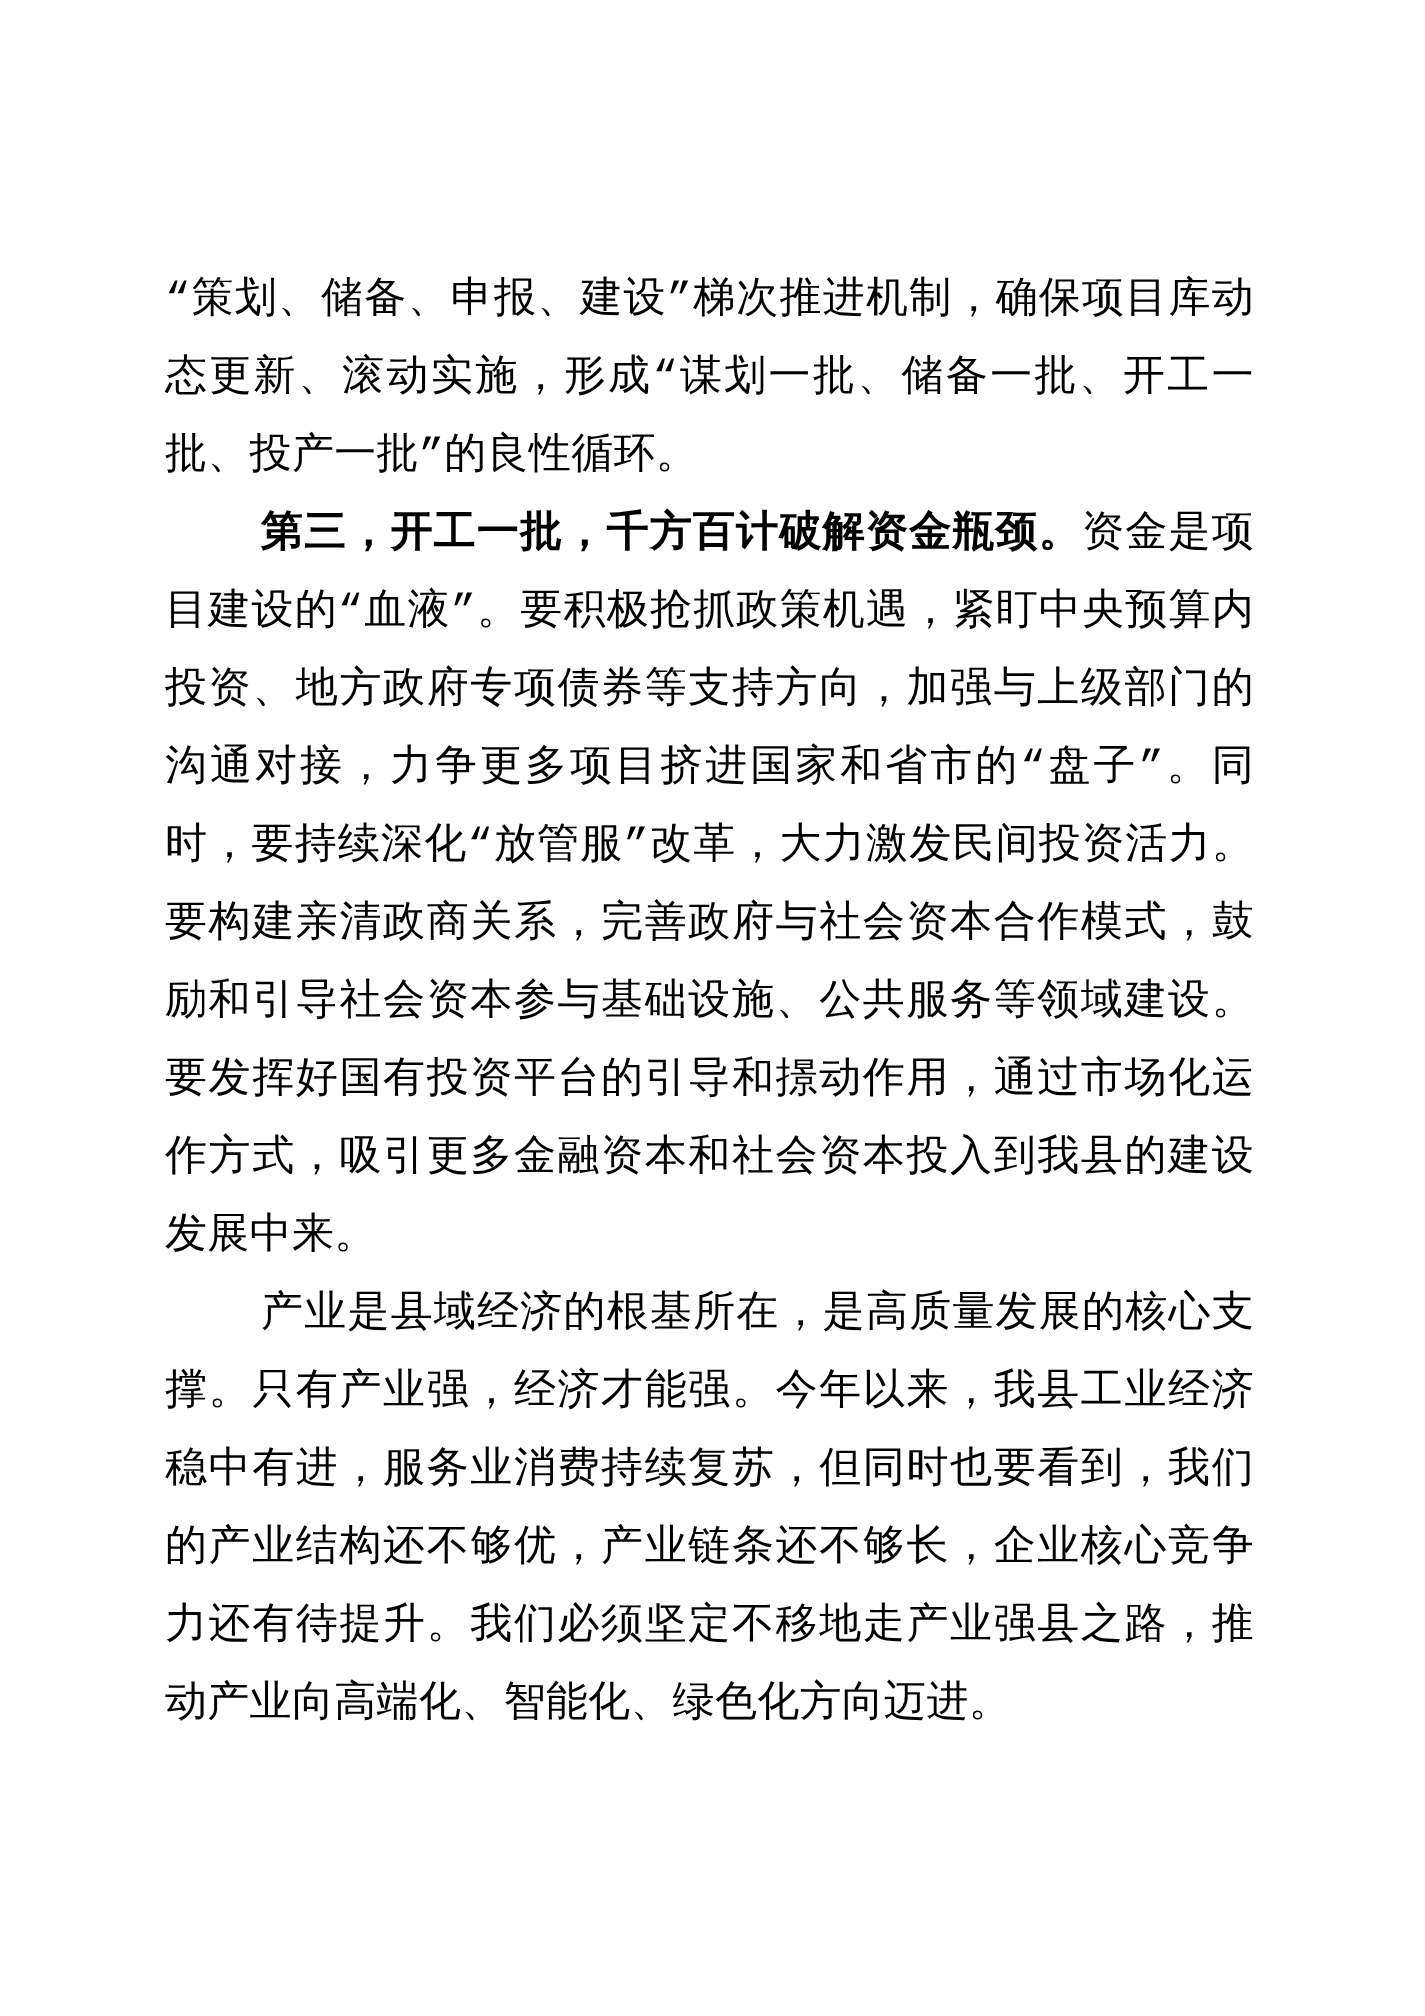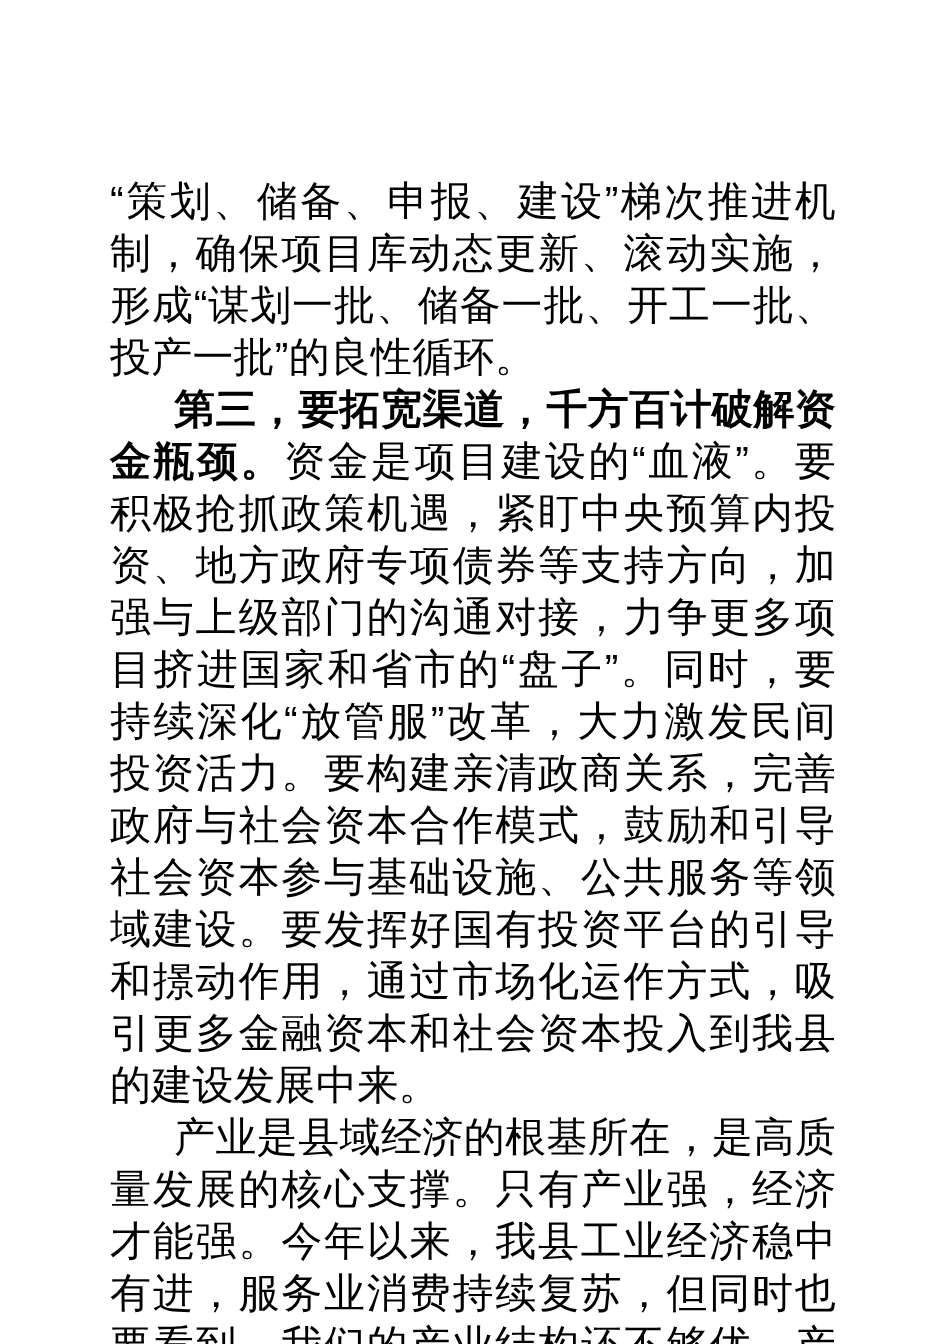--- a/index.html
+++ b/index.html
@@ -16,22 +16,22 @@
     overflow: hidden;
   }
   .content {
     position: absolute;
     left: 110px;
     top: 175px;
     width: 726px;
   }
   .para {
     margin: 0;
-    font-family: Liberation Sans, sans-serif;
-    font-size: 41px;
+    font-family: Liberation Mono, monospace;
+    font-size: 28px;
     line-height: 52px;
     color: #000000;
     text-align: justify;
     text-justify: inter-ideograph;
     text-indent: 0;
     letter-spacing: 0.2px;
     word-break: break-all;
   }
   .para.indent {
     text-indent: 64px;
@@ -47,21 +47,21 @@
 <body>
 
 <div class="page">
   <div class="content">
 
     <p class="para">
       <span>“策划、储备、申报、建设”梯次推进机制，确保项目库动态更新、滚动实施，形成“谋划一批、储备一批、开工一批、投产一批”的良性循环。</span>
     </p>
 
     <p class="para indent">
-      <span class="lead">第三，要拓宽渠道，千方百计破解资金瓶颈。</span><span>资金是项目建设的“血液”。要积极抢抓政策机遇，紧盯中央预算内投资、地方政府专项债券等支持方向，加强与上级部门的沟通对接，力争更多项目挤进国家和省市的“盘子”。同时，要持续深化“放管服”改革，大力激发民间投资活力。要构建亲清政商关系，完善政府与社会资本合作模式，鼓励和引导社会资本参与基础设施、公共服务等领域建设。要发挥好国有投资平台的引导和撔动作用，通过市场化运作方式，吸引更多金融资本和社会资本投入到我县的建设发展中来。</span>
+      <span class="lead">第三，开工一批，千方百计破解资金瓶颈。</span><span>资金是项目建设的“血液”。要积极抢抓政策机遇，紧盯中央预算内投资、地方政府专项债券等支持方向，加强与上级部门的沟通对接，力争更多项目挤进国家和省市的“盘子”。同时，要持续深化“放管服”改革，大力激发民间投资活力。要构建亲清政商关系，完善政府与社会资本合作模式，鼓励和引导社会资本参与基础设施、公共服务等领域建设。要发挥好国有投资平台的引导和撔动作用，通过市场化运作方式，吸引更多金融资本和社会资本投入到我县的建设发展中来。</span>
     </p>
 
 
     <p class="para indent">
       <span>产业是县域经济的根基所在，是高质量发展的核心支撑。只有产业强，经济才能强。今年以来，我县工业经济稳中有进，服务业消费持续复苏，但同时也要看到，我们的产业结构还不够优，产业链条还不够长，企业核心竞争力还有待提升。我们必须坚定不移地走产业强县之路，推动产业向高端化、智能化、绿色化方向迈进。</span>
     </p>
 
   </div>
 </div>
 

